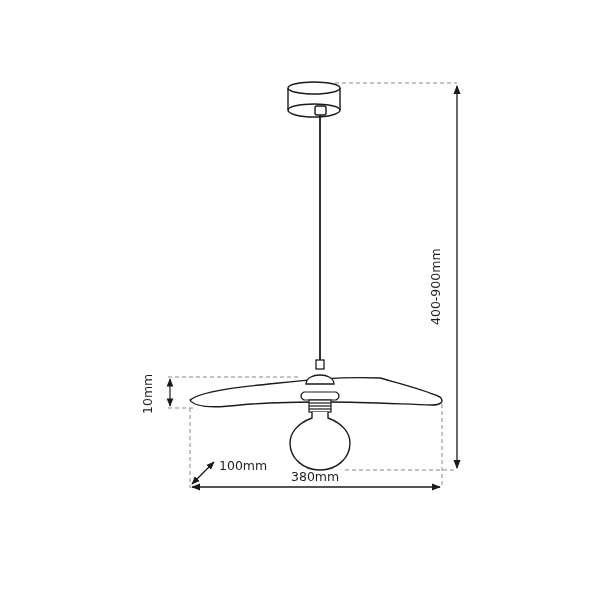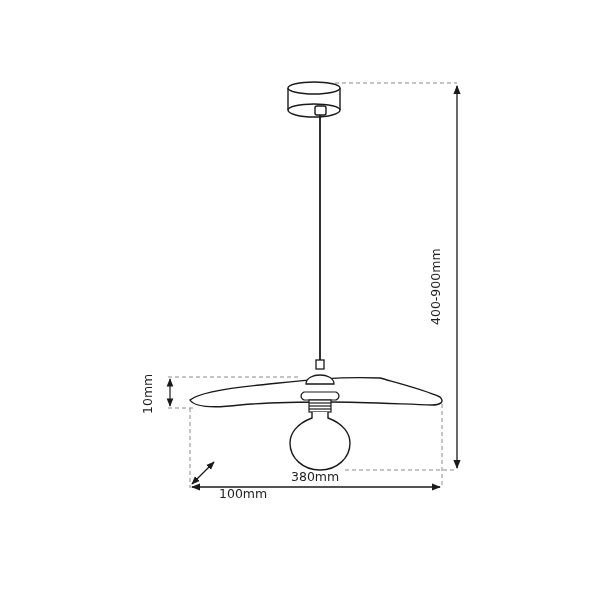--- a/index.html
+++ b/index.html
@@ -65,15 +65,15 @@
 
     <line x1="170" y1="379" x2="170" y2="406" stroke="#1a1a1a" stroke-width="1.2" marker-start="url(#arr)" marker-end="url(#arr)"></line>
 
     <line x1="192" y1="484" x2="214" y2="462" stroke="#1a1a1a" stroke-width="1.2" marker-start="url(#arr)" marker-end="url(#arr)"></line>
 
     <line x1="192" y1="487" x2="440" y2="487" stroke="#1a1a1a" stroke-width="1.3" marker-start="url(#arr)" marker-end="url(#arr)"></line>
   </svg>
 
   <div class="lbl vert" style="left:430px; top:325px;">400-900mm</div>
   <div class="lbl vert" style="left:142px; top:414px;">10mm</div>
-  <div class="lbl" style="left:219px; top:488px;">100mm</div>
+  <div class="lbl" style="left:219px; top:460px;">100mm</div>
   <div class="lbl" style="left:291px; top:471px;">380mm</div>
 </div>
 
 </body></html>

